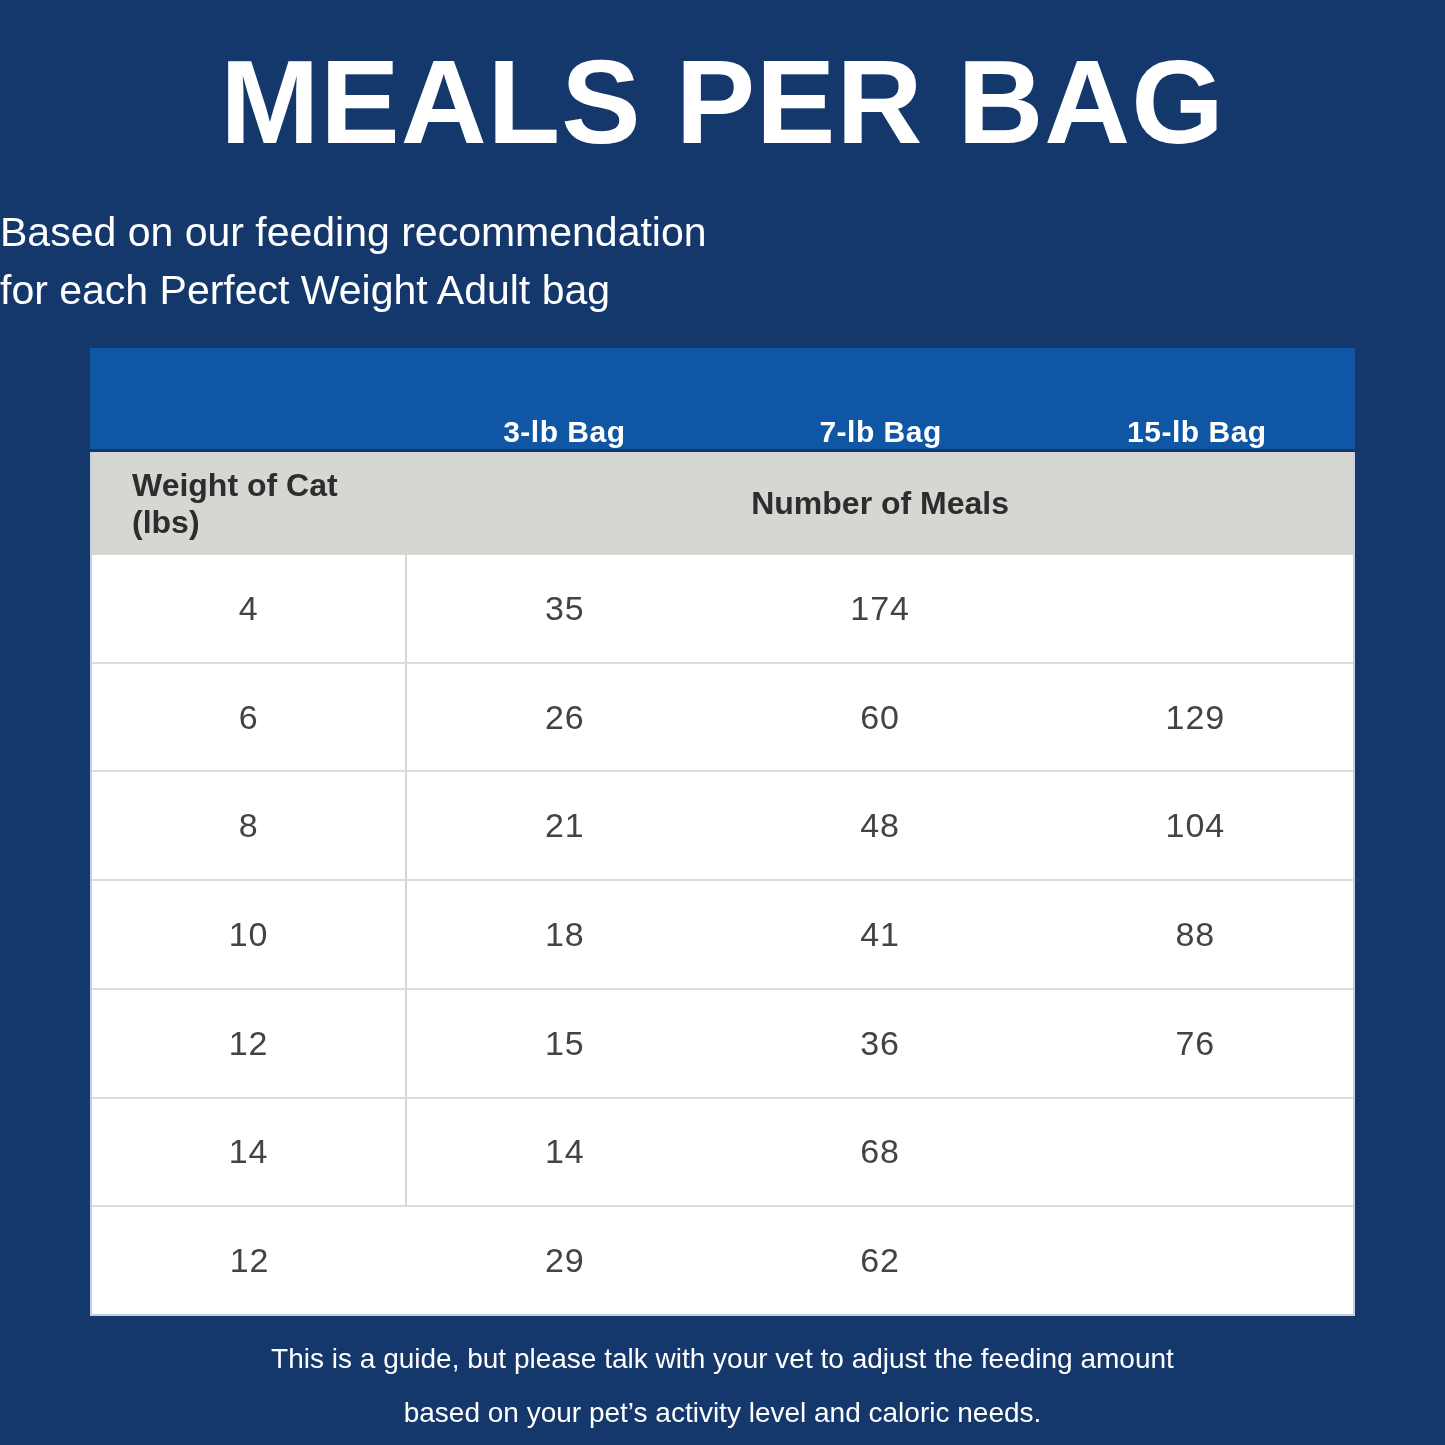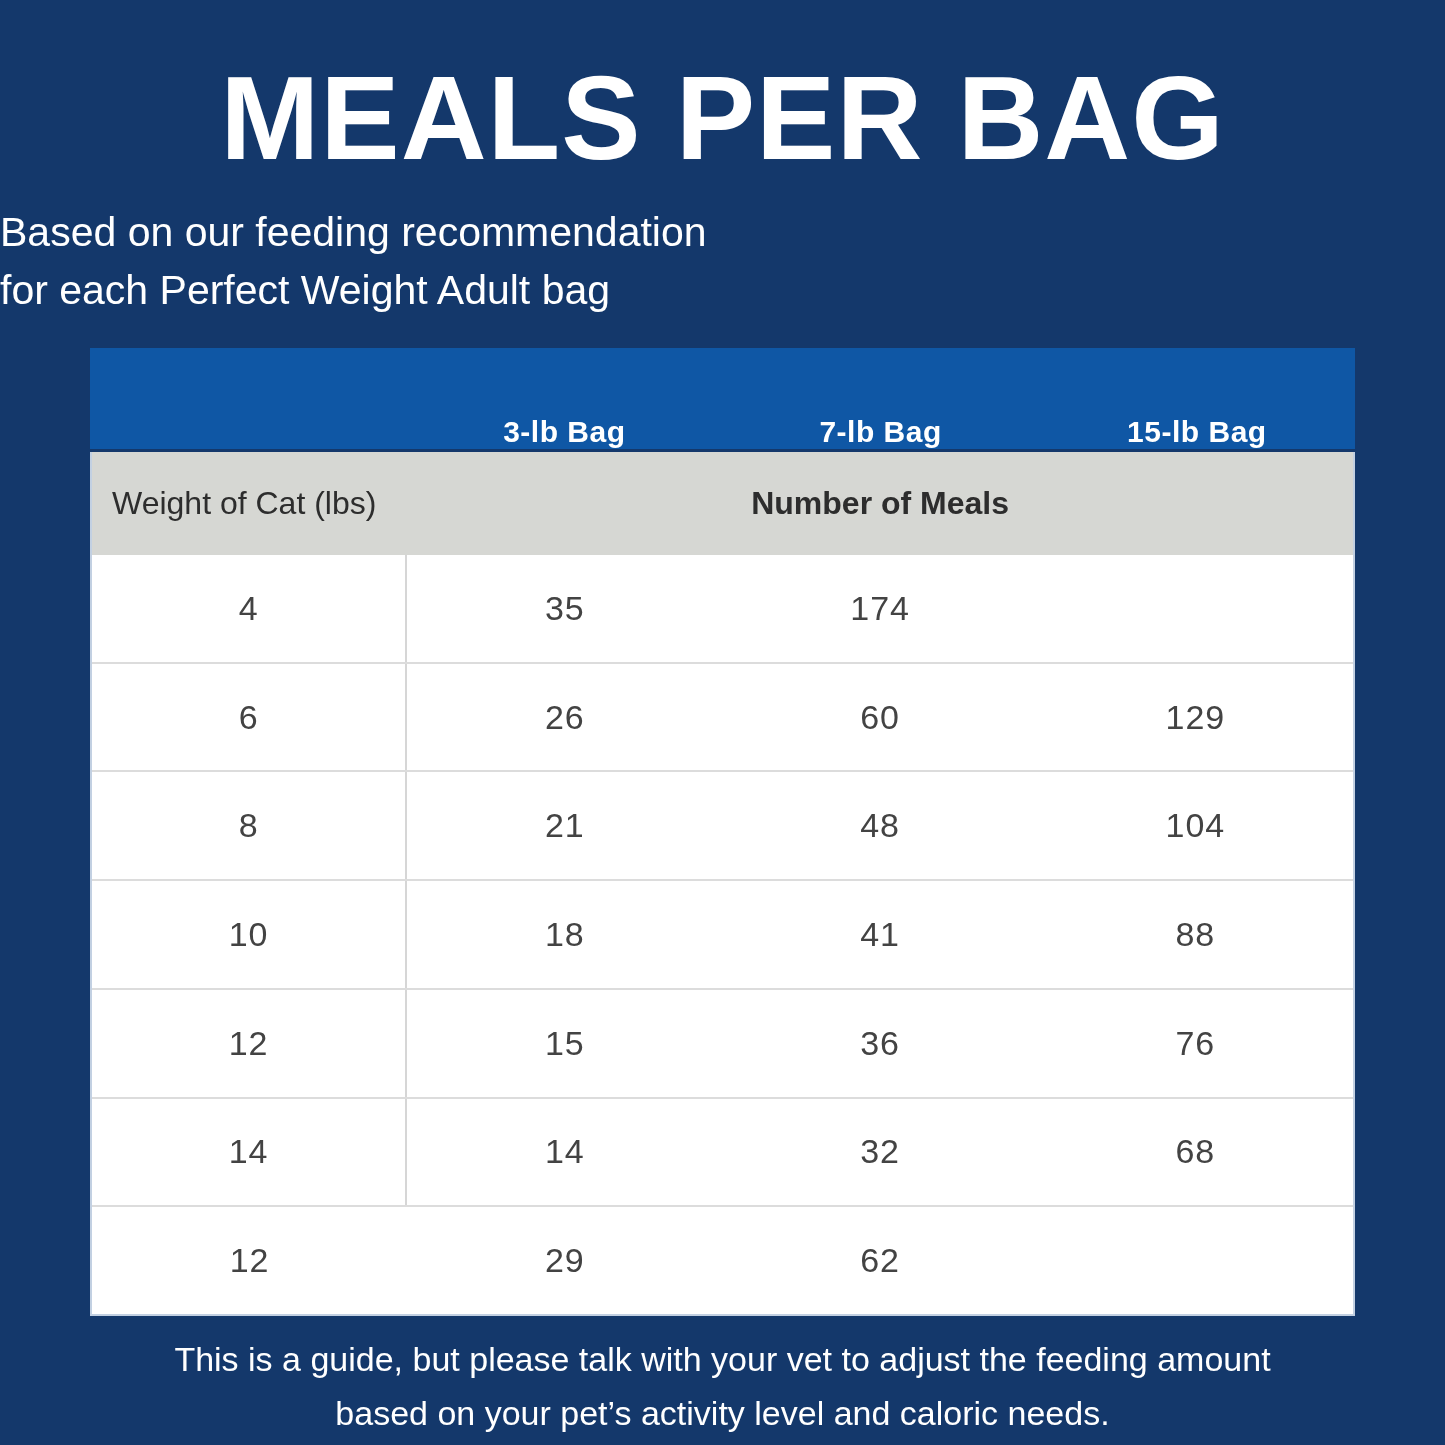--- a/index.html
+++ b/index.html
@@ -4,21 +4,21 @@
 <style>
   html, body { margin: 0; padding: 0; }
   body {
     width: 1445px; height: 1445px;
     background: #14386B;
     font-family: "Liberation Sans", sans-serif;
     position: relative;
     overflow: hidden;
   }
   .title {
-    position: absolute; top: 58px; left: 0; width: 100%;
+    position: absolute; top: 42px; left: 0; width: 100%;
     text-align: center;
     color: #FFFFFF;
     font-size: 119px; font-weight: 700; letter-spacing: 1px;
     line-height: 120px;
     white-space: nowrap;
   }
   .subtitle {
     position: absolute; top: 203px; left: 0; width: 100%;
     text-align: left;
     color: #FFFFFF;
@@ -47,22 +47,22 @@
     display: flex; align-items: center;
     height: 103px;
     background: #D6D7D3;
     border-left: 2px solid #C2D0E2;
     border-right: 2px solid #C2D0E2;
     box-sizing: border-box;
   }
   .subheader-weight {
     width: 25%;
     box-sizing: border-box;
-    padding-left: 20px;
-    color: #2D2D2D; font-size: 32px; font-weight: 400;
+    padding-left: 40px;
+    color: #2D2D2D; font-size: 32px; font-weight: 700;
   }
   .subheader-meals {
     width: 75%;
     text-align: center;
     color: #2D2D2D; font-size: 32px; font-weight: 700;
   }
   .table-body {
     display: flex; flex-direction: column;
     height: 761px;
     background: #FFFFFF;
@@ -82,21 +82,21 @@
     width: 25%;
     display: flex; align-items: center; justify-content: center;
     color: #434343; font-size: 34px; font-weight: 400; letter-spacing: 1px;
     box-sizing: border-box;
   }
   .data-cell.weight-cell { border-right: 2px solid #D6D6D6; }
   .footer {
     position: absolute; top: 1332px; left: 0; width: 100%;
     text-align: center;
     color: #FFFFFF;
-    font-size: 34px; font-weight: 400;
+    font-size: 28px; font-weight: 400;
     line-height: 54px;
   }
 </style>
 </head>
 <body>
 
 <div class="title">MEALS PER BAG</div>
 
 <div class="subtitle">
   <div>Based on our feeding recommendation</div>
@@ -149,21 +149,20 @@
     <div class="data-row">
       <div class="data-cell weight-cell">12</div>
       <div class="data-cell">15</div>
       <div class="data-cell">36</div>
       <div class="data-cell">76</div>
     </div>
 
     <div class="data-row">
       <div class="data-cell weight-cell">14</div>
       <div class="data-cell">14</div>
-      <div class="data-cell">32</div>
       <div class="data-cell">68</div>
     </div>
 
     <div class="data-row">
       <div class="data-cell">12</div>
       <div class="data-cell">29</div>
       <div class="data-cell">62</div>
     </div>
 
   </div>

